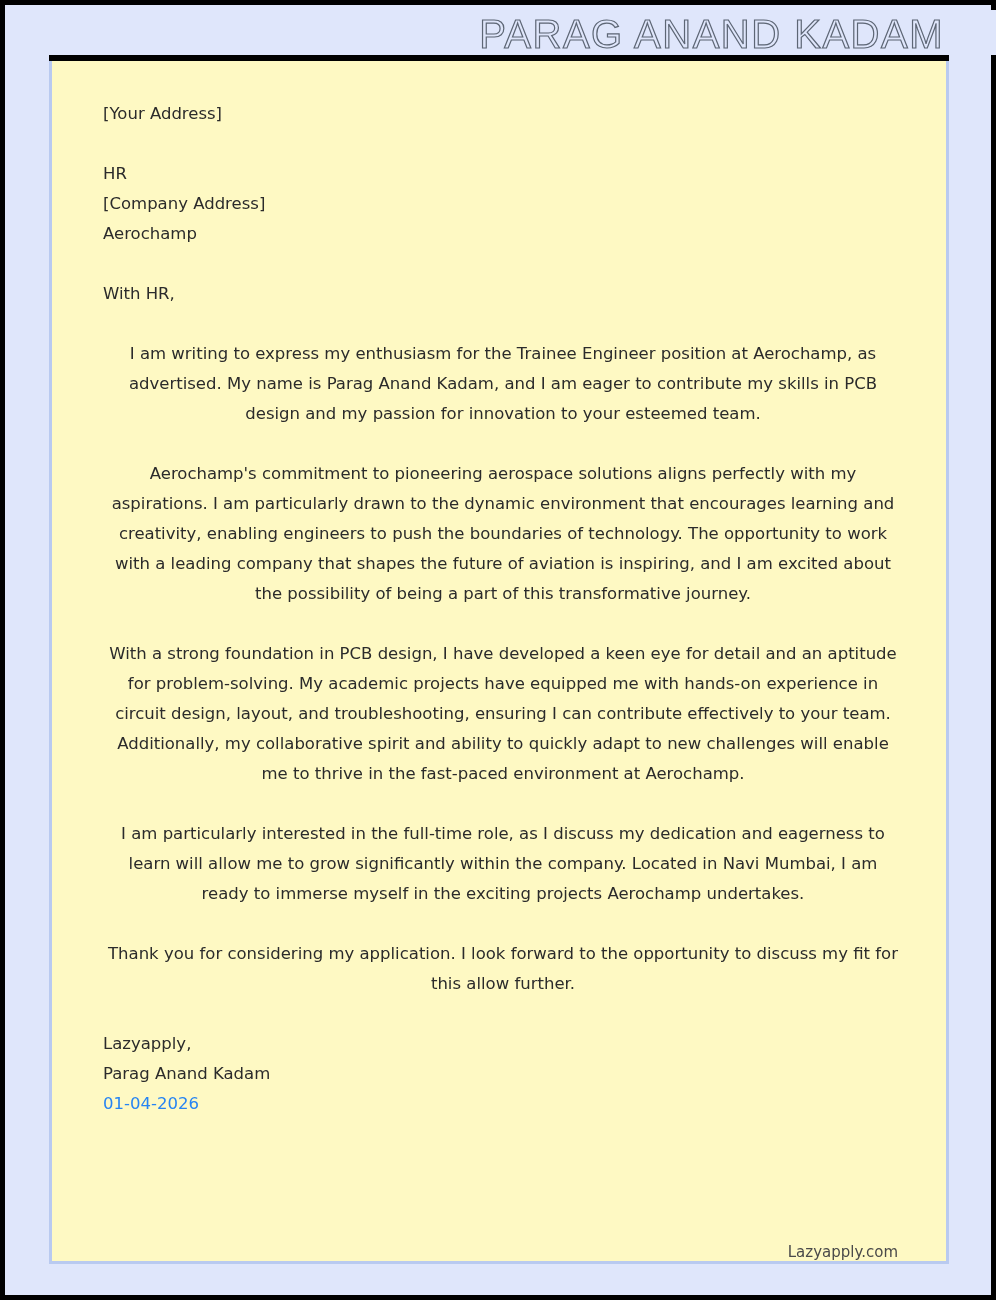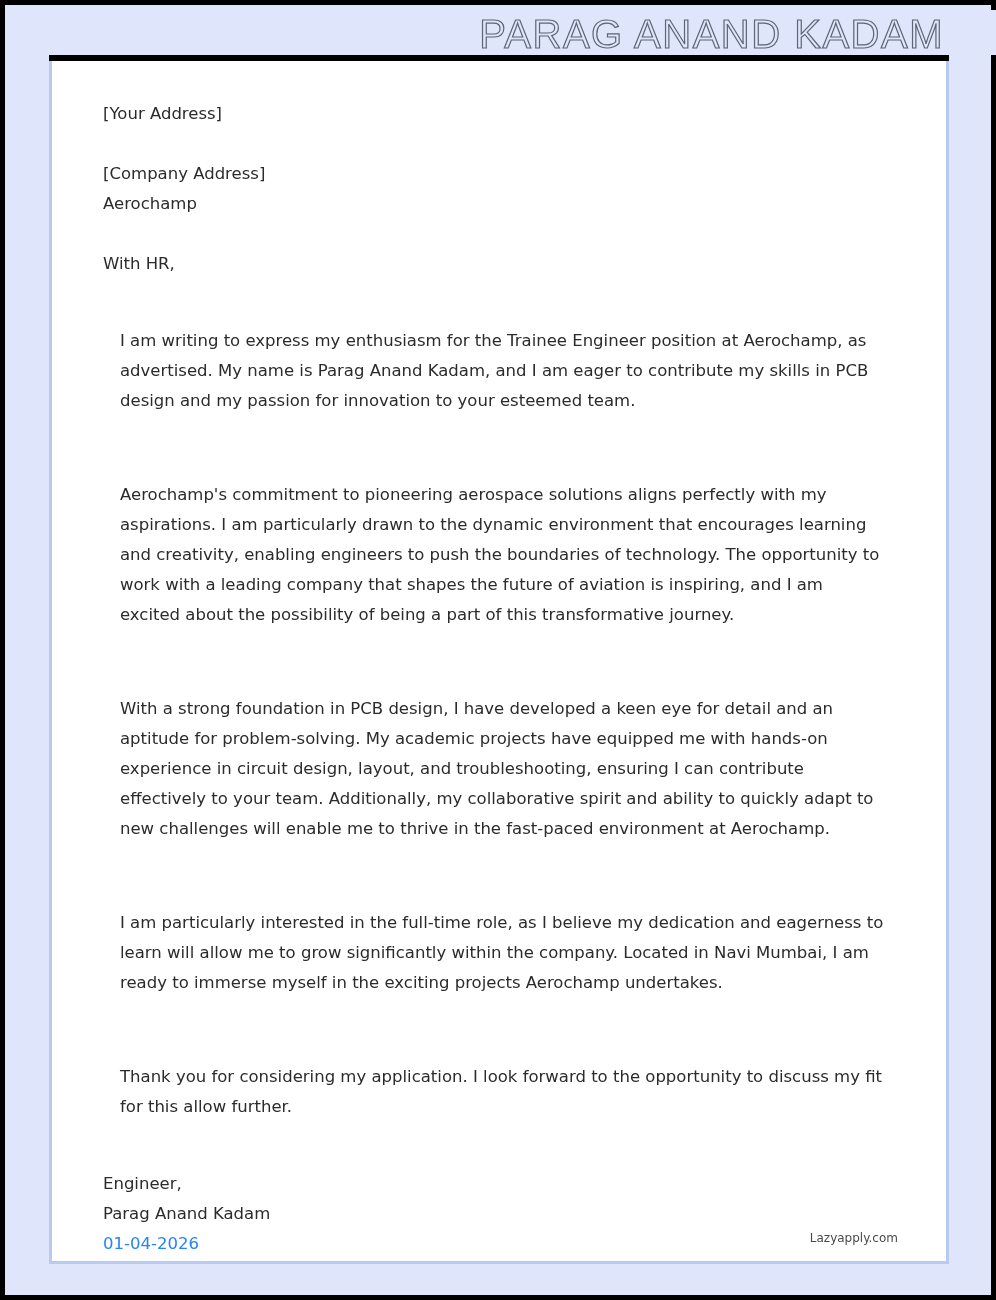--- a/index.html
+++ b/index.html
@@ -62,21 +62,21 @@
   }
 
   
   .letter-card {
     position: absolute;
     left: 44px;
     top: 56px;
     width: 900px;
     height: 1203px;
     box-sizing: border-box;
-    background: #ffffff;
+    background: #fef9c3;
     border-left: 3px solid #b9caf0;
     border-right: 3px solid #b9caf0;
     border-bottom: 3px solid #b9caf0;
   }
 
   .letter-body {
     position: absolute;
     left: 51px;
     top: 38px;
     width: 800px;
@@ -91,41 +91,41 @@
     white-space: nowrap;
   }
 
   .spacer {
     display: block;
     height: 30px;
   }
 
   .para {
     display: block;
-    margin: 17px;
-    text-align: left;
+    margin: 0;
+    text-align: center;
   }
 
   .sign-line {
     display: block;
     white-space: nowrap;
   }
 
   .date-stamp {
     display: block;
     color: #2684f3;
     white-space: nowrap;
   }
 
   .footer-mark {
     position: absolute;
     right: 48px;
-    bottom: 16px;
+    bottom: 0;
     font-family: "DejaVu Sans", sans-serif;
-    font-size: 12px;
+    font-size: 15px;
     color: #4a4a4a;
     white-space: nowrap;
   }
 </style>
 </head>
 <body>
 
 <div class="page-frame">
 
   <div class="header-band">
@@ -135,20 +135,21 @@
   <div class="title-rule"></div>
 
   <div class="letter-card">
 
     <div class="letter-body">
 
       <span class="addr-line">[Your Address]</span>
 
       <span class="spacer"></span>
 
+      <span class="addr-line">HR</span>
       <span class="addr-line">[Company Address]</span>
       <span class="addr-line">Aerochamp</span>
 
       <span class="spacer"></span>
 
       <span class="addr-line">With HR,</span>
 
       <span class="spacer"></span>
 
       <p class="para">I am writing to express my enthusiasm for the Trainee Engineer position at Aerochamp, as advertised. My name is Parag Anand Kadam, and I am eager to contribute my skills in PCB design and my passion for innovation to your esteemed team.</p>
@@ -156,29 +157,29 @@
       <span class="spacer"></span>
 
       <p class="para">Aerochamp's commitment to pioneering aerospace solutions aligns perfectly with my aspirations. I am particularly drawn to the dynamic environment that encourages learning and creativity, enabling engineers to push the boundaries of technology. The opportunity to work with a leading company that shapes the future of aviation is inspiring, and I am excited about the possibility of being a part of this transformative journey.</p>
 
       <span class="spacer"></span>
 
       <p class="para">With a strong foundation in PCB design, I have developed a keen eye for detail and an aptitude for problem-solving. My academic projects have equipped me with hands-on experience in circuit design, layout, and troubleshooting, ensuring I can contribute effectively to your team. Additionally, my collaborative spirit and ability to quickly adapt to new challenges will enable me to thrive in the fast-paced environment at Aerochamp.</p>
 
       <span class="spacer"></span>
 
-      <p class="para">I am particularly interested in the full-time role, as I believe my dedication and eagerness to learn will allow me to grow significantly within the company. Located in Navi Mumbai, I am ready to immerse myself in the exciting projects Aerochamp undertakes.</p>
+      <p class="para">I am particularly interested in the full-time role, as I discuss my dedication and eagerness to learn will allow me to grow significantly within the company. Located in Navi Mumbai, I am ready to immerse myself in the exciting projects Aerochamp undertakes.</p>
 
       <span class="spacer"></span>
 
       <p class="para">Thank you for considering my application. I look forward to the opportunity to discuss my fit for this allow further.</p>
 
       <span class="spacer"></span>
 
-      <span class="sign-line">Engineer,</span>
+      <span class="sign-line">Lazyapply,</span>
       <span class="sign-line">Parag Anand Kadam</span>
 
       <span class="date-stamp">01-04-2026</span>
 
     </div>
 
     <div class="footer-mark">Lazyapply.com</div>
 
   </div>
 </div>

